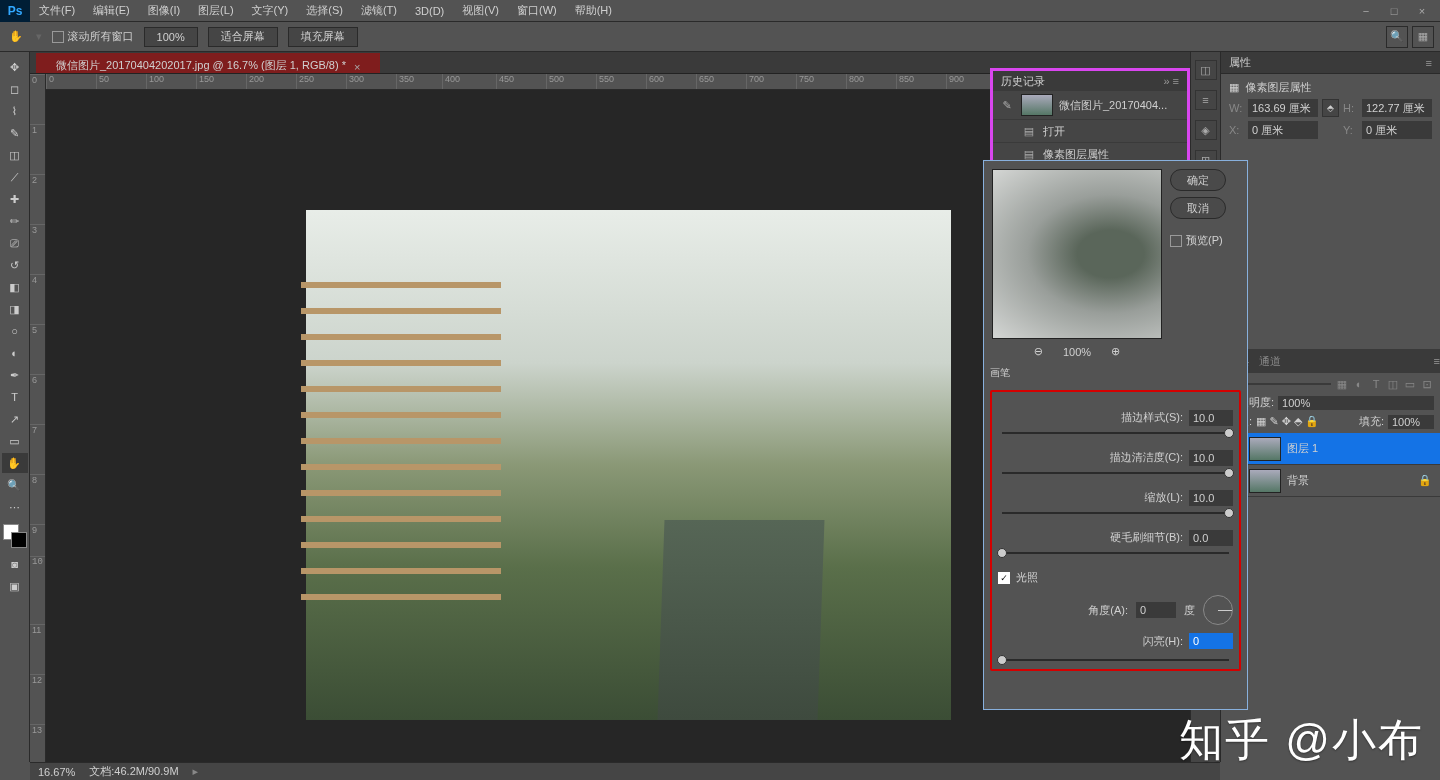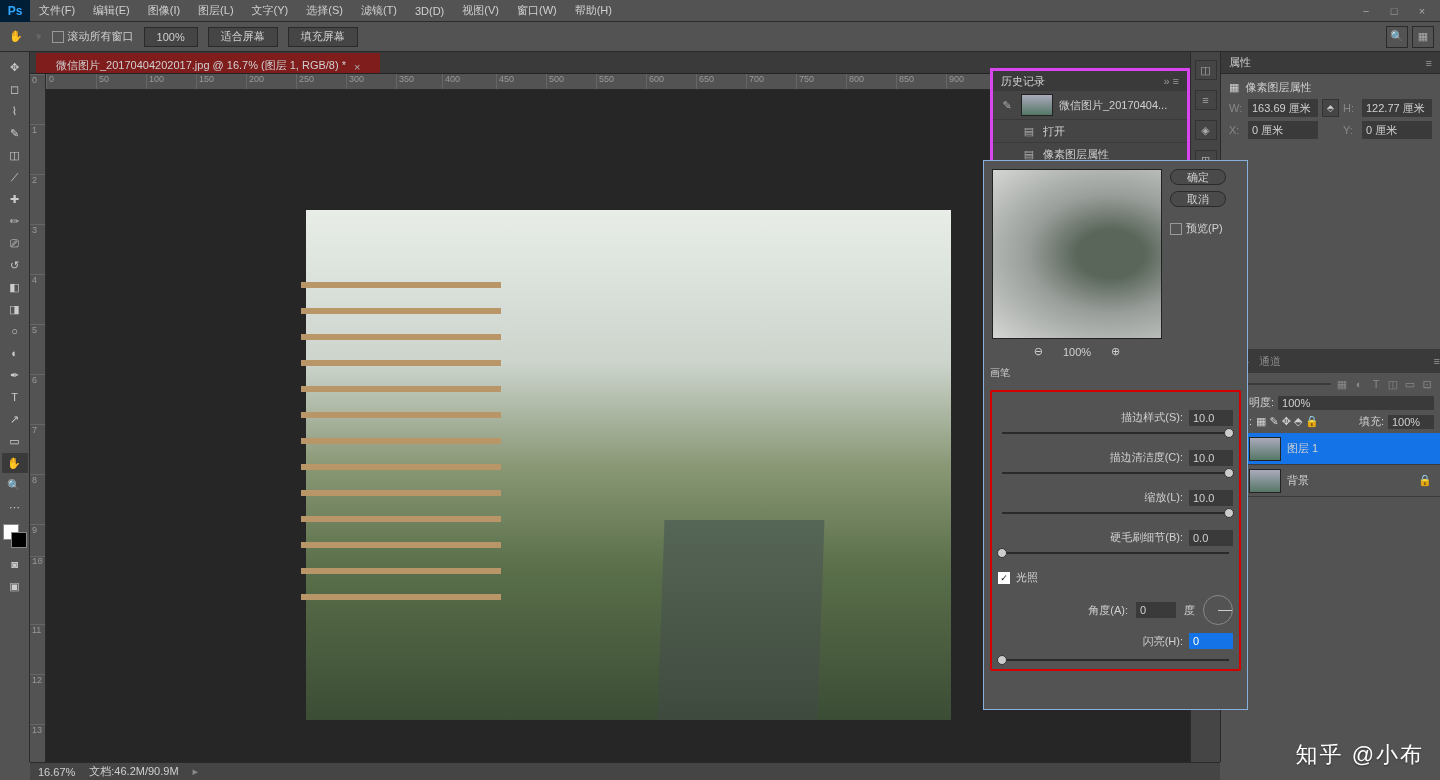--- a/index.html
+++ b/index.html
@@ -61,21 +61,21 @@
 .history-head .sp{margin-left:auto;color:#999}
 .hist-row{display:flex;align-items:center;padding:3px 6px;gap:6px;font-size:10px;border-bottom:1px solid #3a3a3a}
 .hist-thumb{width:32px;height:22px;background:linear-gradient(#aab,#576);border:1px solid #222}
 .hist-ic{width:16px;height:16px;display:flex;align-items:center;justify-content:center;color:#aaa}
 .dialog{position:absolute;left:983px;top:160px;width:265px;height:550px;background:#535353;border:1px solid #88b0dd;z-index:20}
 .dlg-title{height:20px;background:linear-gradient(#5a5a5a,#4a4a4a);display:flex;align-items:center;padding:0 6px;font-size:11px}
 .dlg-close{margin-left:auto;width:20px;height:14px;background:#c0392b;color:#fff;display:flex;align-items:center;justify-content:center;font-size:9px;border:1px solid #222}
 .dlg-body{padding:8px;display:flex;gap:8px}
 .dlg-preview{width:170px;height:170px;background:radial-gradient(ellipse at 70% 50%,#5a665a 20%,#999e9a 50%,#d4d6d4 100%);border:1px solid #222}
 .dlg-btns{display:flex;flex-direction:column;gap:6px}
-.dlg-btn{width:56px;height:16px;border:1px solid #2a2a2a;border-radius:11px;display:flex;align-items:center;justify-content:center;background:#4a4a4a}
+.dlg-btn{width:56px;height:22px;border:1px solid #2a2a2a;border-radius:11px;display:flex;align-items:center;justify-content:center;background:#4a4a4a}
 .dlg-chk{display:flex;align-items:center;margin-top:8px;font-size:10px}
 .dlg-zoom{display:flex;align-items:center;justify-content:center;gap:20px;margin-top:6px}
 .brush-section{margin:10px 6px 6px;padding:8px 6px;border:2px solid #d40000;border-radius:2px}
 .bs-title{font-size:10px;margin:0 6px}
 .slider-row{margin:10px 0 16px;position:relative}
 .slider-label{display:flex;font-size:10px;margin-bottom:6px}
 .slider-label .lbl{flex:1;text-align:right;padding-right:6px}
 .slider-label .val{width:44px;height:16px;background:#3a3a3a;padding:0 4px;display:flex;align-items:center}
 .slider-track{height:2px;background:#2a2a2a;position:relative;margin:0 4px}
 .slider-thumb{width:10px;height:10px;background:#ccc;border-radius:50%;position:absolute;top:-4px;transform:translateX(-50%);border:1px solid #333}
@@ -83,21 +83,21 @@
 .light-head{display:flex;align-items:center;gap:6px;margin-bottom:10px}
 .chk2{width:12px;height:12px;background:#fff;color:#111;display:flex;align-items:center;justify-content:center;font-size:9px}
 .angle-row{display:flex;align-items:center;gap:8px;margin:8px 0}
 .angle-lbl{text-align:right;flex:1}
 .angle-val{width:40px;height:16px;background:#3a3a3a;padding:0 4px;display:flex;align-items:center}
 .angle-circ{width:30px;height:30px;border:1px solid #888;border-radius:50%;position:relative}
 .angle-circ::after{content:'';position:absolute;width:14px;height:1px;background:#ccc;left:14px;top:14px}
 .shine-row{display:flex;align-items:center;gap:6px;margin-top:8px}
 .shine-val{width:44px;height:16px;background:#1473e6;color:#fff;padding:0 4px;display:flex;align-items:center}
 .statusbar{height:18px;background:#454545;border-top:1px solid #2a2a2a;display:flex;align-items:center;padding:0 8px;font-size:10px;gap:14px;position:absolute;bottom:0;left:30px;right:220px}
-.watermark{position:absolute;bottom:10px;right:16px;font-size:22px;color:#fff;font-weight:300;letter-spacing:2px;z-index:50;text-shadow:0 1px 2px rgba(0,0,0,.4)}
+.watermark{position:absolute;bottom:10px;right:16px;font-size:44px;color:#fff;font-weight:300;letter-spacing:2px;z-index:50;text-shadow:0 1px 2px rgba(0,0,0,.4)}
 </style>
 </head>
 <body>
 
 <div class="menubar">
   <div class="ps-logo">Ps</div>
   <div class="menu-item">文件(F)</div>
   <div class="menu-item">编辑(E)</div>
   <div class="menu-item">图像(I)</div>
   <div class="menu-item">图层(L)</div>

